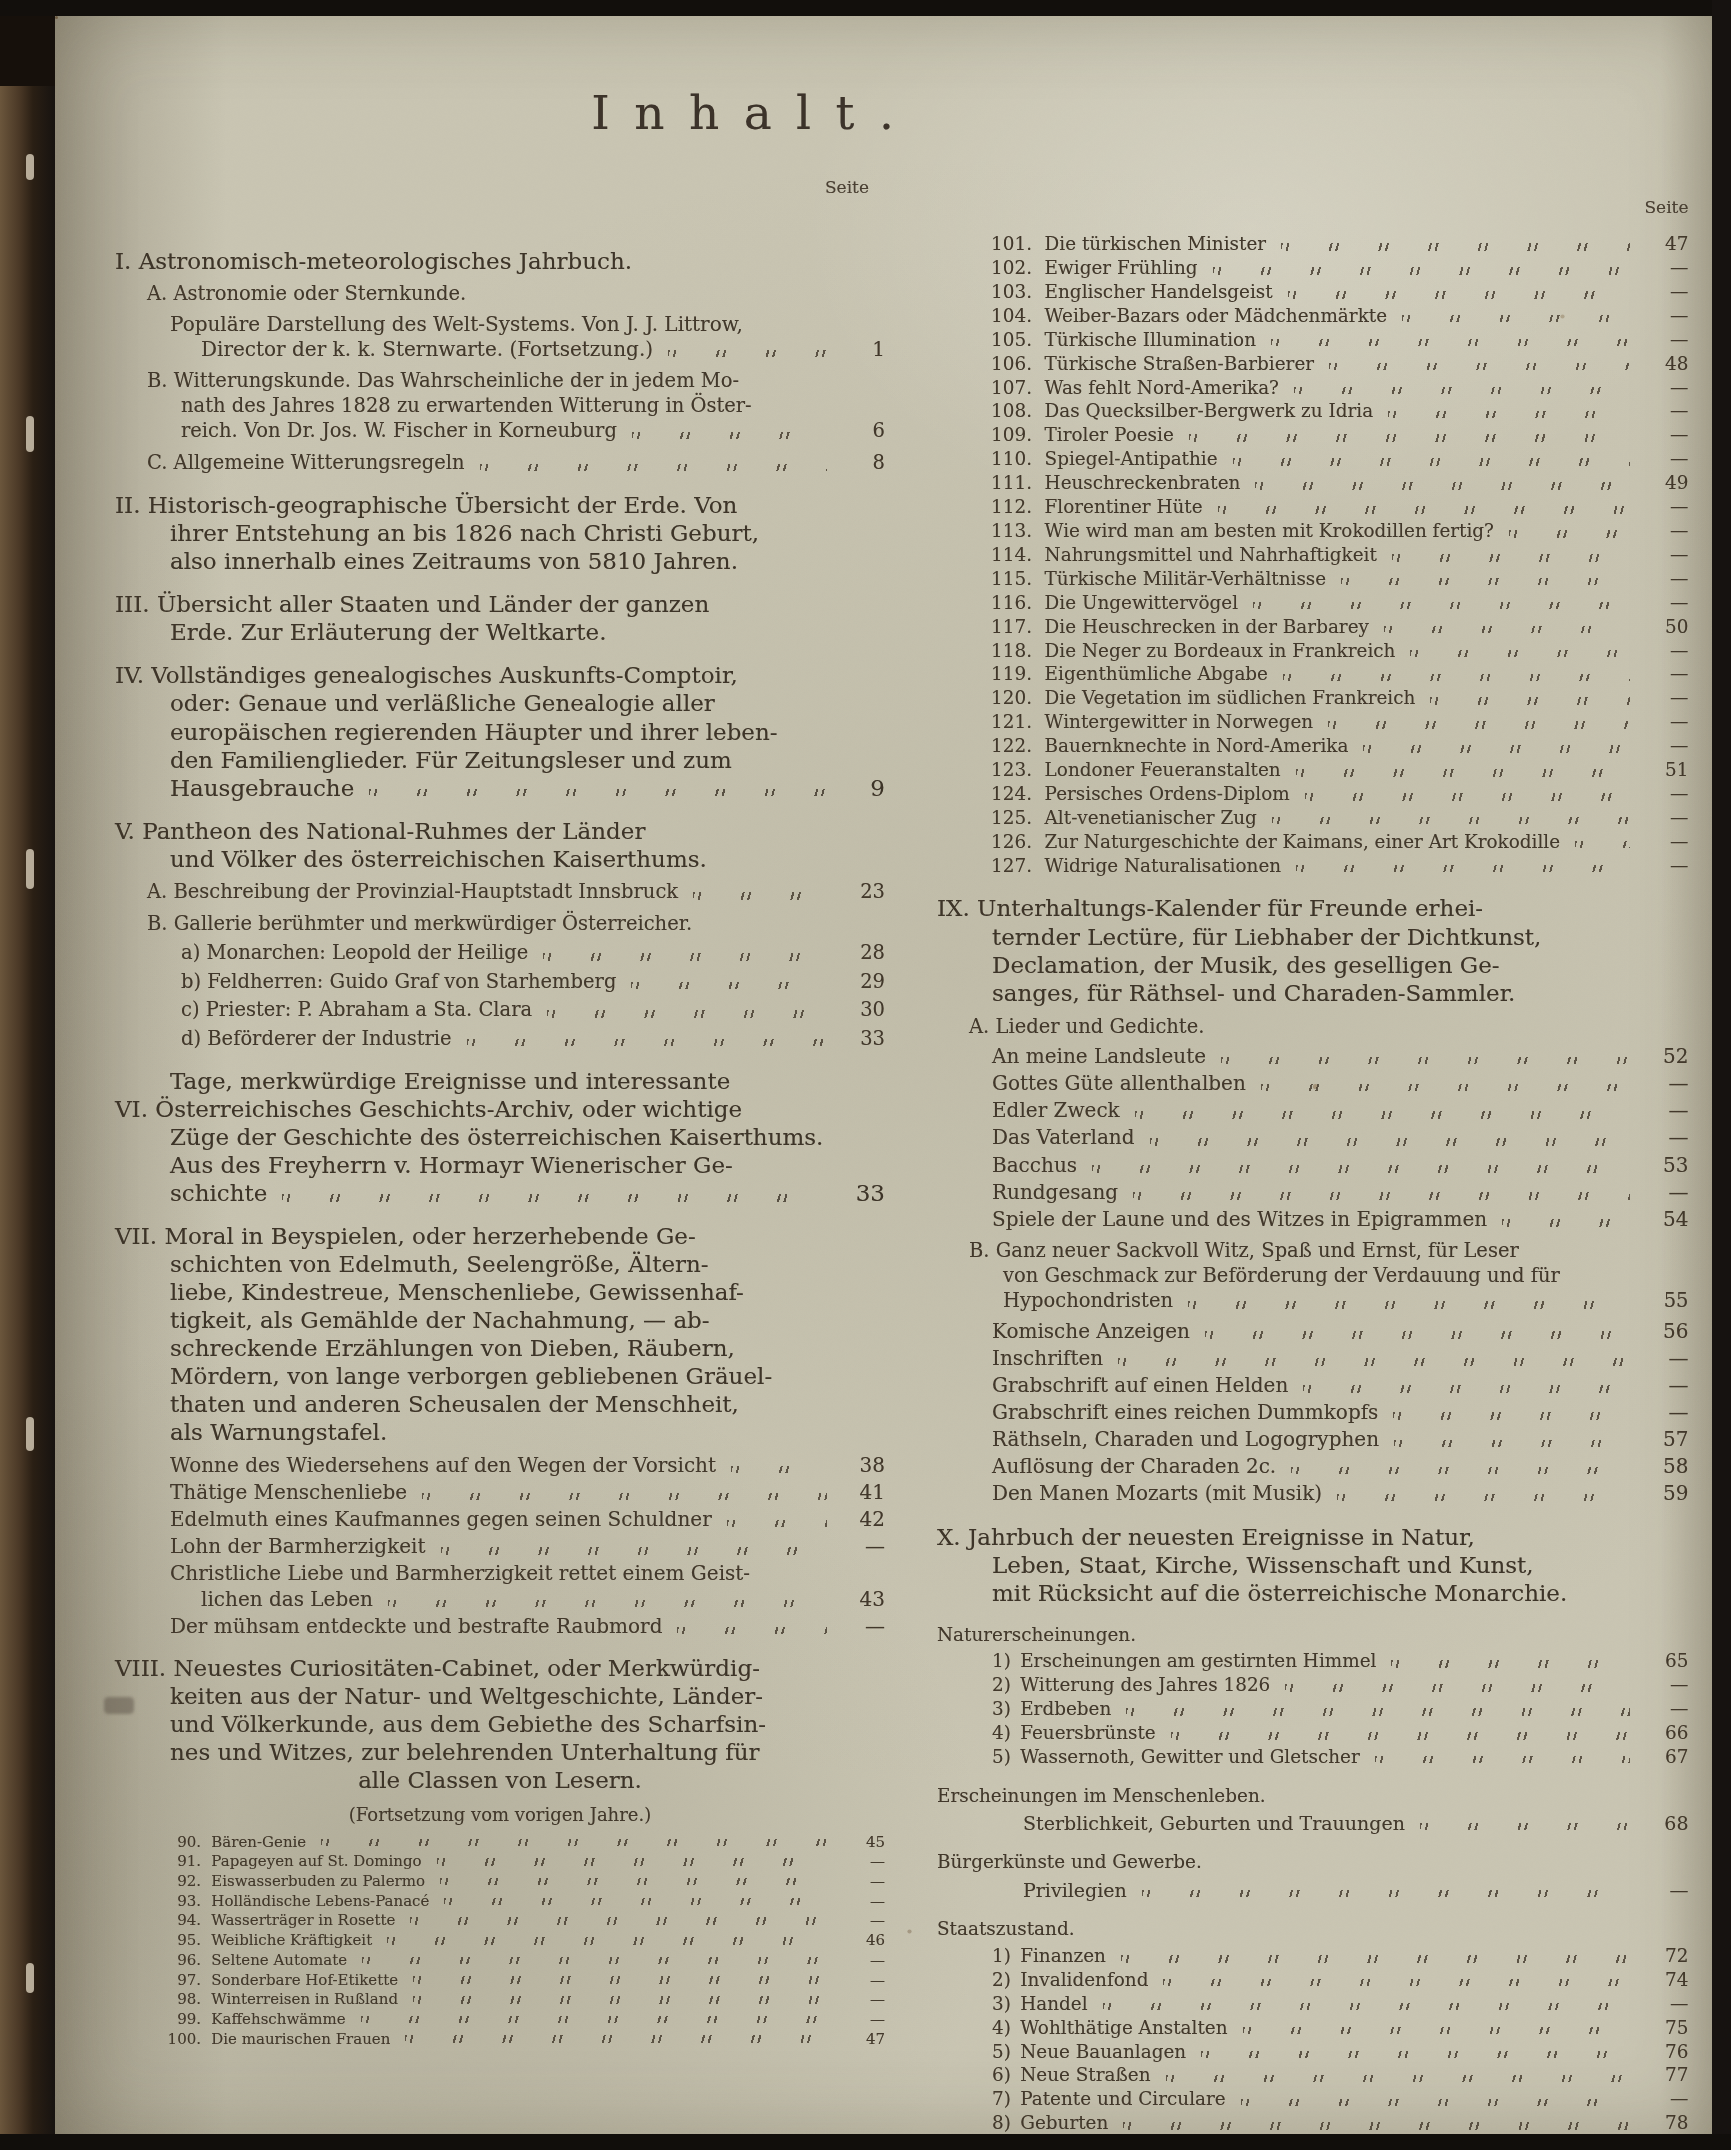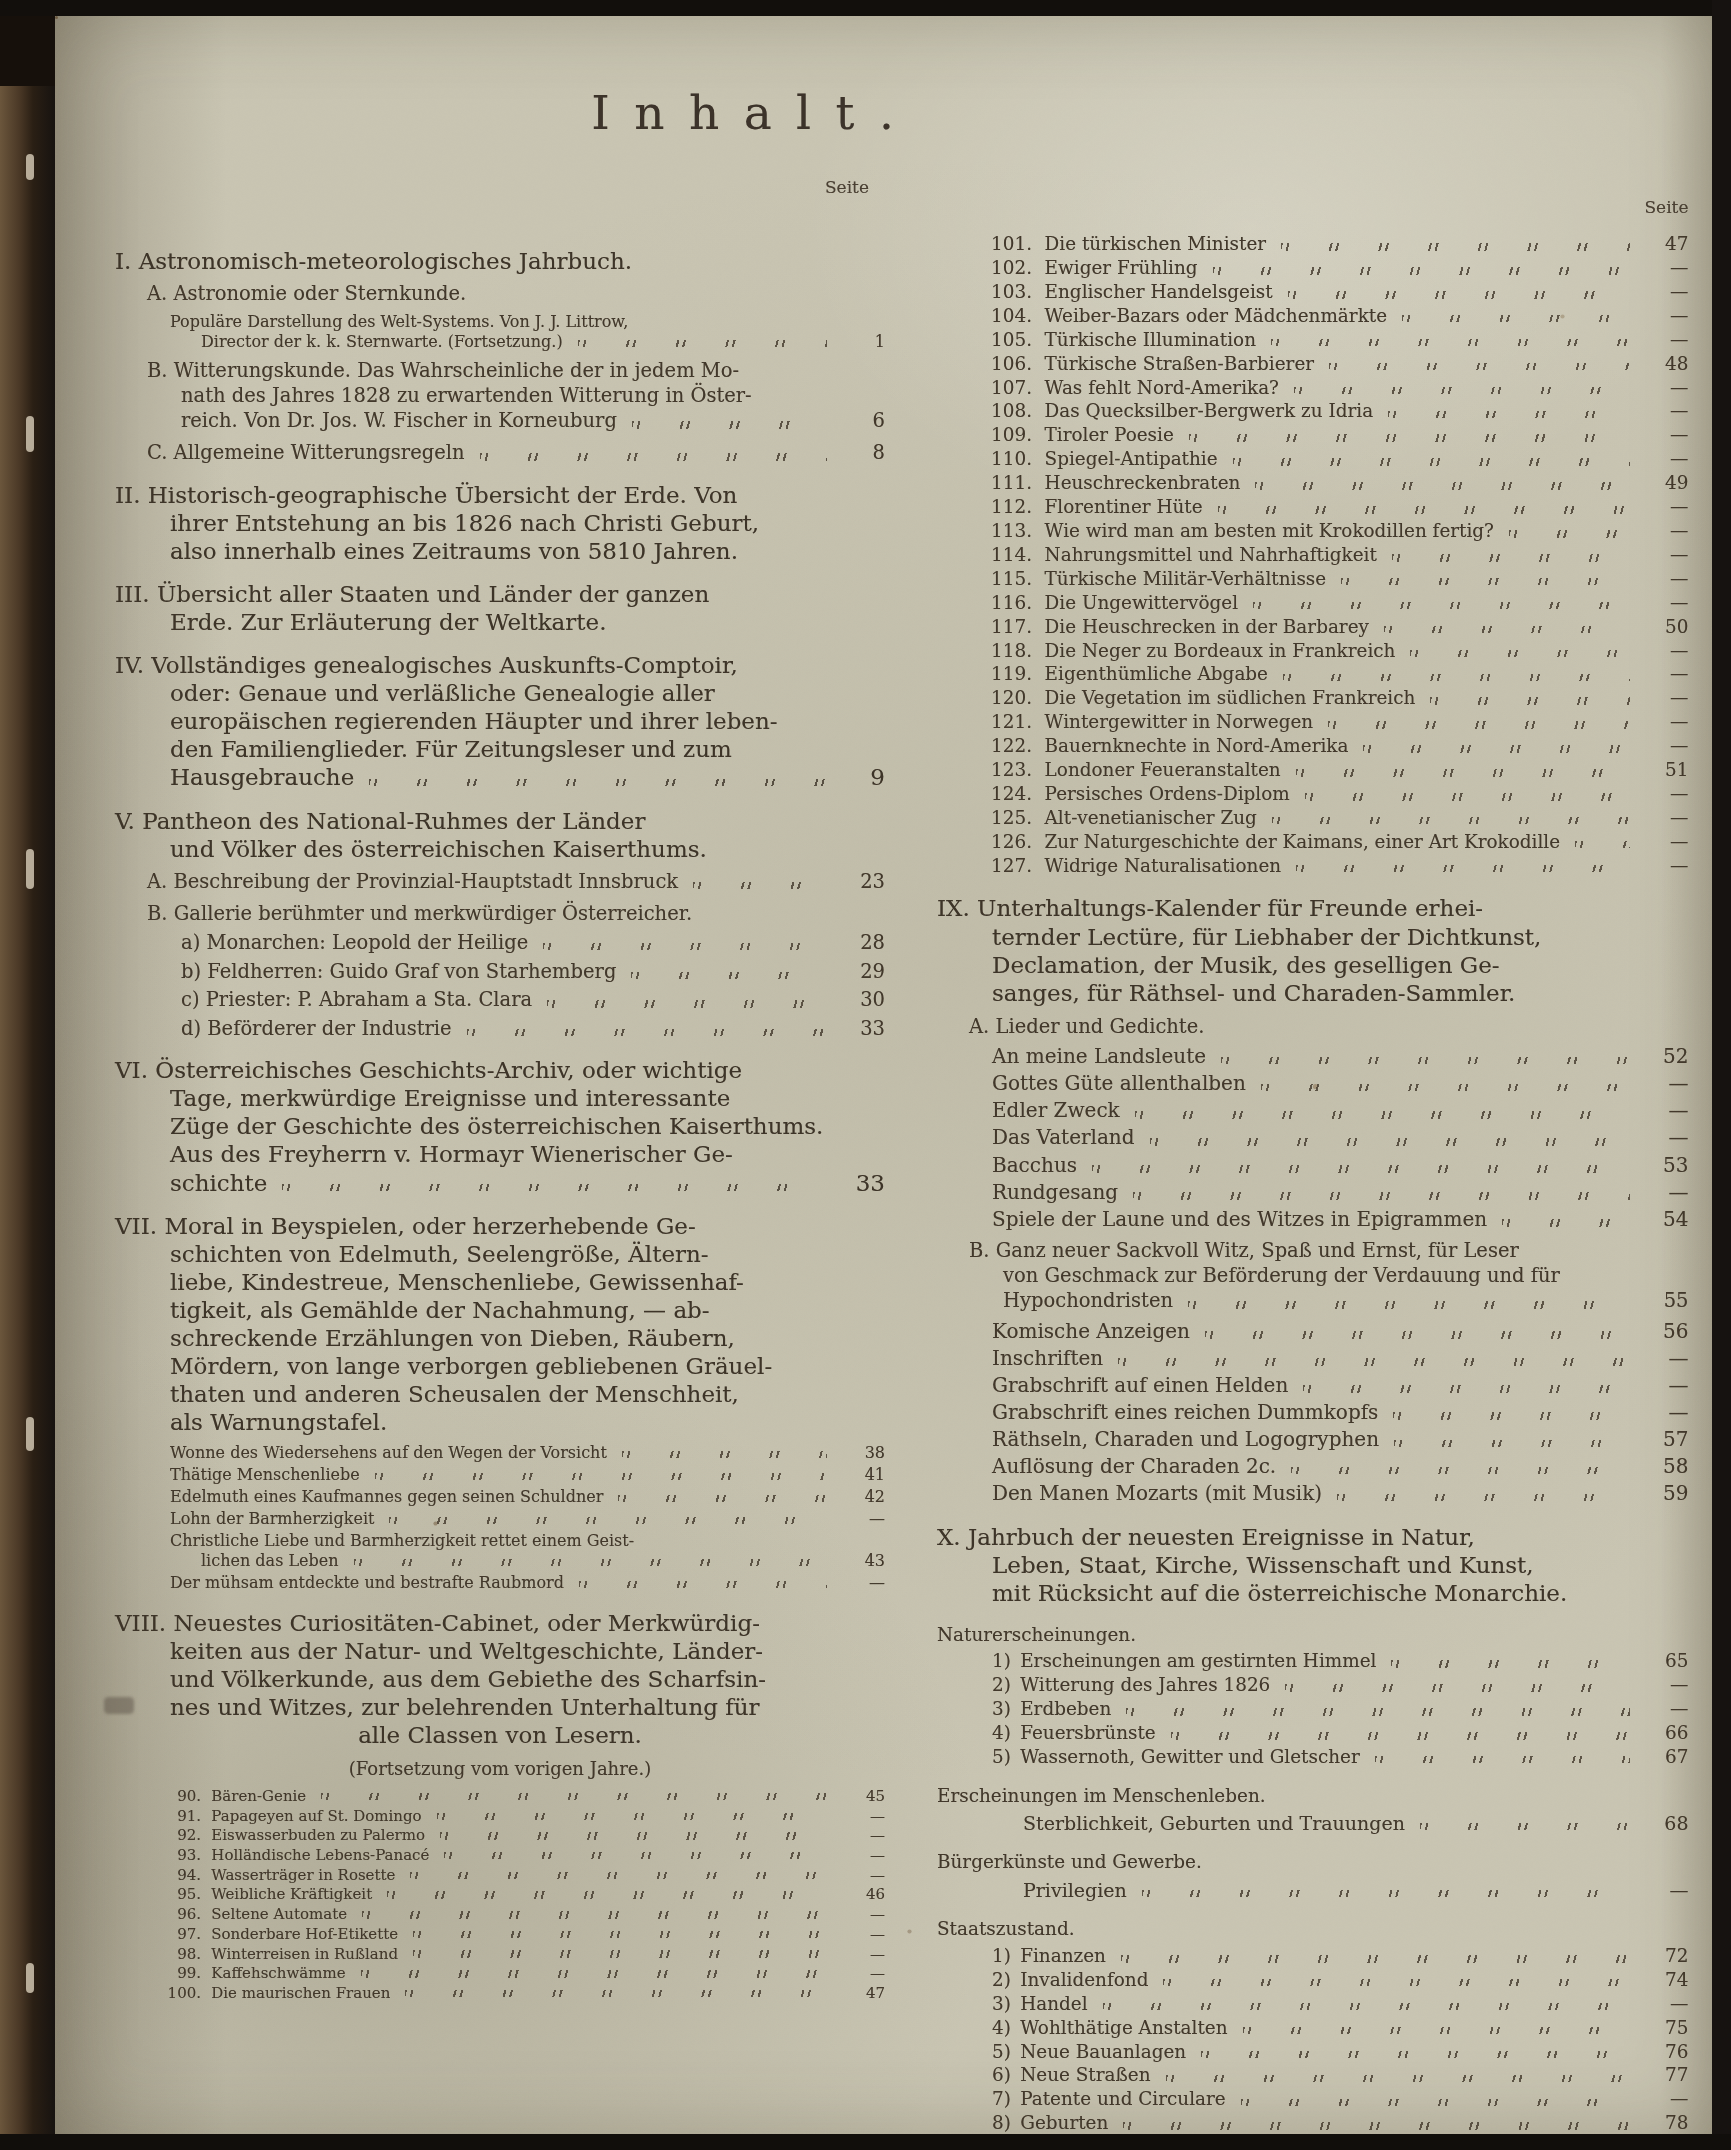--- a/index.html
+++ b/index.html
@@ -68,21 +68,21 @@
   
   .h1{font-size:23px;line-height:1.22;margin:15px 0 7px;color:#3d3428;}
   .h1 .line.cont{margin-left:55px;}
   .h1 .line.ctr{margin-left:0;text-align:center;}
   .sp-lg{margin-top:33px;}
   .sub{font-size:19.5px;line-height:1.28;margin:7px 0 4.6px;}
   .sub .line{margin-left:32px;}
   .sub .line.cont{margin-left:66px;}
   .sub2{font-size:19.5px;line-height:1.26;margin:4px 0;}
   .sub2 .line{margin-left:66px;}
-  .entry{font-size:16px;line-height:1.27;margin:1.7px 0;}
+  .entry{font-size:20px;line-height:1.27;margin:1.7px 0;}
   .entry .line{margin-left:55px;}
   .entry .line.cont{margin-left:86px;}
   .entry2{font-size:19px;line-height:1.27;margin:1.7px 0;}
   .entry2 .line{margin-left:86px;}
   .center{font-size:18px;text-align:center;margin:9.2px 0 8px;}
   .plainhead{font-size:18.4px;margin:16px 0 5.7px;}
   .numrow{display:flex;align-items:baseline;font-size:15px;line-height:1.24;margin:1.1px 0;min-width:0;}
   .numrow .no{text-align:right;white-space:nowrap;}
   .numL .no{flex:0 0 86px;padding-right:10.3px;}
   .numR .no{flex:0 0 95px;padding-right:12.6px;}
@@ -212,22 +212,22 @@
             </div>
           </div>
           <div class="block sub2">
             <div class="line flexline">
               <span class="lt">d) Beförderer der Industrie</span>
               <span class="ld"></span>
               <span class="pg">33</span>
             </div>
           </div>
           <div class="block h1">
+            <div class="line cont">Tage, merkwürdige Ereignisse und interessante</div>
             <div class="line">VI. Österreichisches Geschichts-Archiv, oder wichtige</div>
-            <div class="line cont">Tage, merkwürdige Ereignisse und interessante</div>
             <div class="line cont">Züge der Geschichte des österreichischen Kaiserthums.</div>
             <div class="line cont">Aus des Freyherrn v. Hormayr Wienerischer Ge-</div>
             <div class="line cont flexline">
               <span class="lt">schichte</span>
               <span class="ld"></span>
               <span class="pg">33</span>
             </div>
           </div>
           <div class="block h1">
             <div class="line">VII. Moral in Beyspielen, oder herzerhebende Ge-</div>

